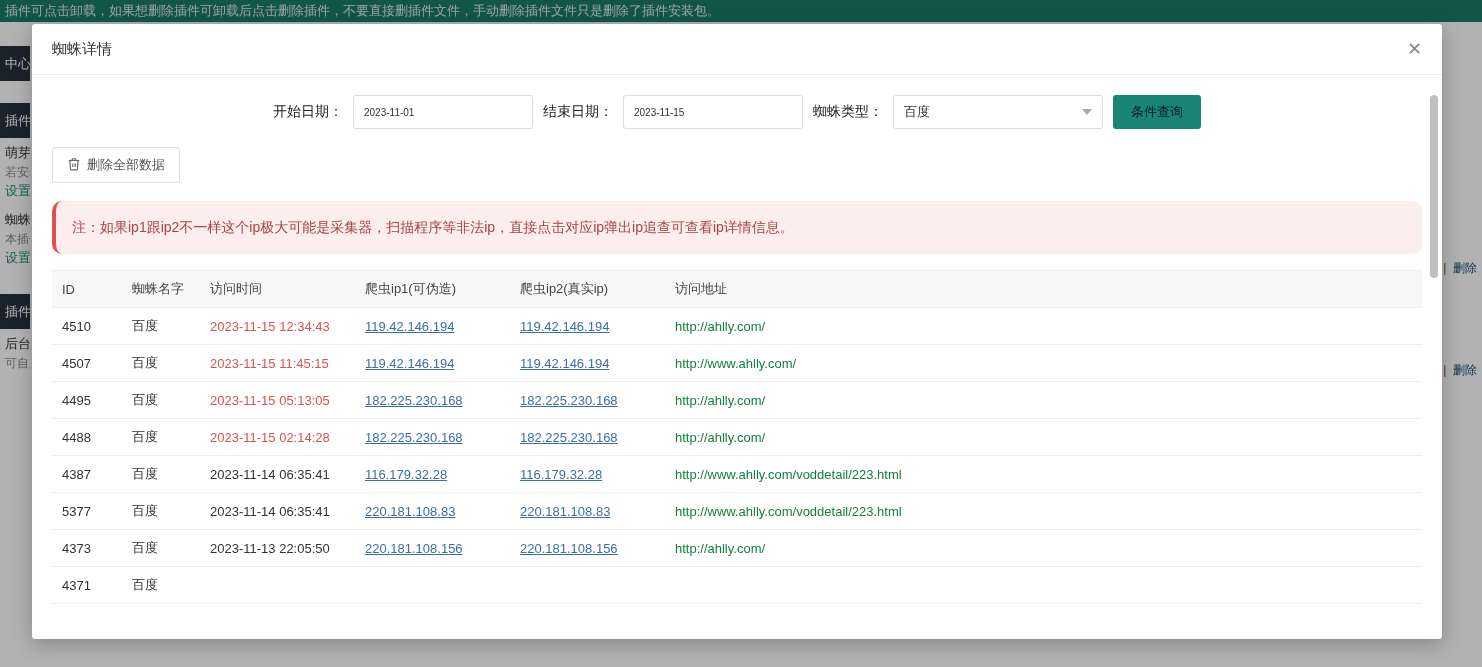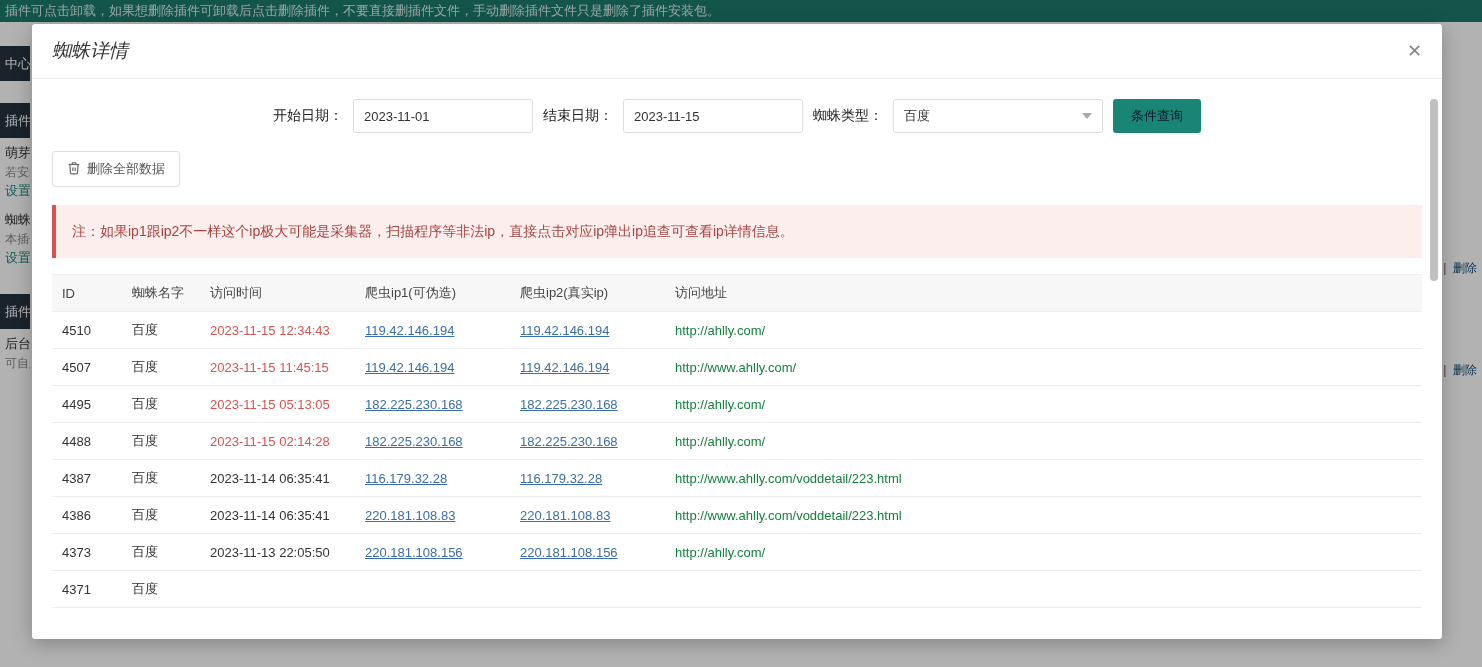--- a/index.html
+++ b/index.html
@@ -16,35 +16,35 @@
 .bg-sidebar .it-l { color:#1a8b7a; }
 .bg-right { position:absolute; right:0; top:22px; width:60px; bottom:0; background:#fff; color:#555; }
 .bg-right .row { position:absolute; right:5px; font-size:12px; white-space:nowrap; }
 .bg-right .row a { color:#1a8b7a; }
 .bg-right .row .del { color:#0c4a6e; }
 
 
 .overlay { position:absolute; inset:0; background:rgba(0,0,0,0.3); }
 .modal { position:absolute; top:24px; left:32px; right:40px; bottom:28px; background:#fff; border-radius:3px; box-shadow:0 5px 20px rgba(0,0,0,.25); display:flex; flex-direction:column; }
 .modal-head { padding:14px 20px; border-bottom:1px solid #eee; display:flex; justify-content:space-between; align-items:center; }
-.modal-title { font-size:19px; color:#333;font-style:italic; }
+.modal-title { font-size:15px; color:#333; }
 .modal-close { font-size:18px; color:#888; cursor:pointer; background:none; border:none; }
 .modal-body { flex:1; overflow:auto; padding:20px 20px 0 20px; position:relative; }
 
 
 .filter-row { display:flex; align-items:center; gap:10px; justify-content:center; margin-bottom:18px; }
 .filter-row .lbl { font-size:14px; color:#222; }
-.filter-row input.date { width:180px; height:34px; border:1px solid #ddd; border-radius:3px; padding:0 10px; font-size:13px; color:#333; }
+.filter-row input.date { width:180px; height:34px; border:1px solid #ddd; border-radius:3px; padding:0 10px; font-size:10px; color:#333; }
 .filter-row .select { position:relative; width:210px; height:34px; border:1px solid #ddd; border-radius:3px; padding:0 10px; line-height:32px; font-size:13px; color:#333; background:#fff; }
 .filter-row .select .caret { position:absolute; right:10px; top:50%; transform:translateY(-50%); width:0; height:0; border-left:5px solid transparent; border-right:5px solid transparent; border-top:6px solid #aaa; }
 .btn-query { height:34px; padding:0 18px; background:#198675; color:#0f172a; border:none; border-radius:3px; font-size:13px; cursor:pointer; }
 
 .btn-delall { display:inline-flex; align-items:center; gap:6px; height:36px; padding:16px 14px; border:1px solid #ddd; border-radius:3px; background:#fff; color:#555; font-size:13px; cursor:pointer; margin-bottom:18px; }
 
-.alert { border-left:4px solid #d9534f; background:#fbeeed; color:#a94442; padding:14px 16px; font-size:14px; line-height:1.8; border-radius:0; margin-bottom:16px; }
+.alert { border-left:4px solid #d9534f; background:#fbeeed; color:#a94442; padding:14px 16px; font-size:14px; line-height:1.8; border-radius:10px; margin-bottom:16px; }
 
 table.data { width:100%; border-collapse:collapse; font-size:13px; }
 table.data th { text-align:left; background:#f7f7f7; font-weight:normal; color:#444; padding:9px 10px; border-top:1px solid #eee; border-bottom:1px solid #eee; }
 table.data td { padding:9px 10px; border-bottom:1px solid #eee; color:#333; }
 table.data td .time-red { color:#d9534f; }
 table.data td a.ip { color:#3b6ea5; text-decoration:underline; cursor:pointer; }
 table.data td .url { color:#15803d; }
 
 .scroll-track { position:absolute; right:4px; top:20px; bottom:20px; width:8px; }
 .scroll-thumb { position:absolute; top:0; width:8px; height:35%; background:#c0c0c0; border-radius:4px; }
@@ -163,21 +163,21 @@
           </tr>
           <tr>
             <td>4387</td>
             <td>百度</td>
             <td><span class="">2023-11-14 06:35:41</span></td>
             <td><a class="ip">116.179.32.28</a></td>
             <td><a class="ip">116.179.32.28</a></td>
             <td><span class="url">http://www.ahlly.com/voddetail/223.html</span></td>
           </tr>
           <tr>
-            <td>4386</td>
+            <td>5377</td>
             <td>百度</td>
             <td><span class="">2023-11-14 06:35:41</span></td>
             <td><a class="ip">220.181.108.83</a></td>
             <td><a class="ip">220.181.108.83</a></td>
             <td><span class="url">http://www.ahlly.com/voddetail/223.html</span></td>
           </tr>
           <tr>
             <td>4373</td>
             <td>百度</td>
             <td><span class="">2023-11-13 22:05:50</span></td>

